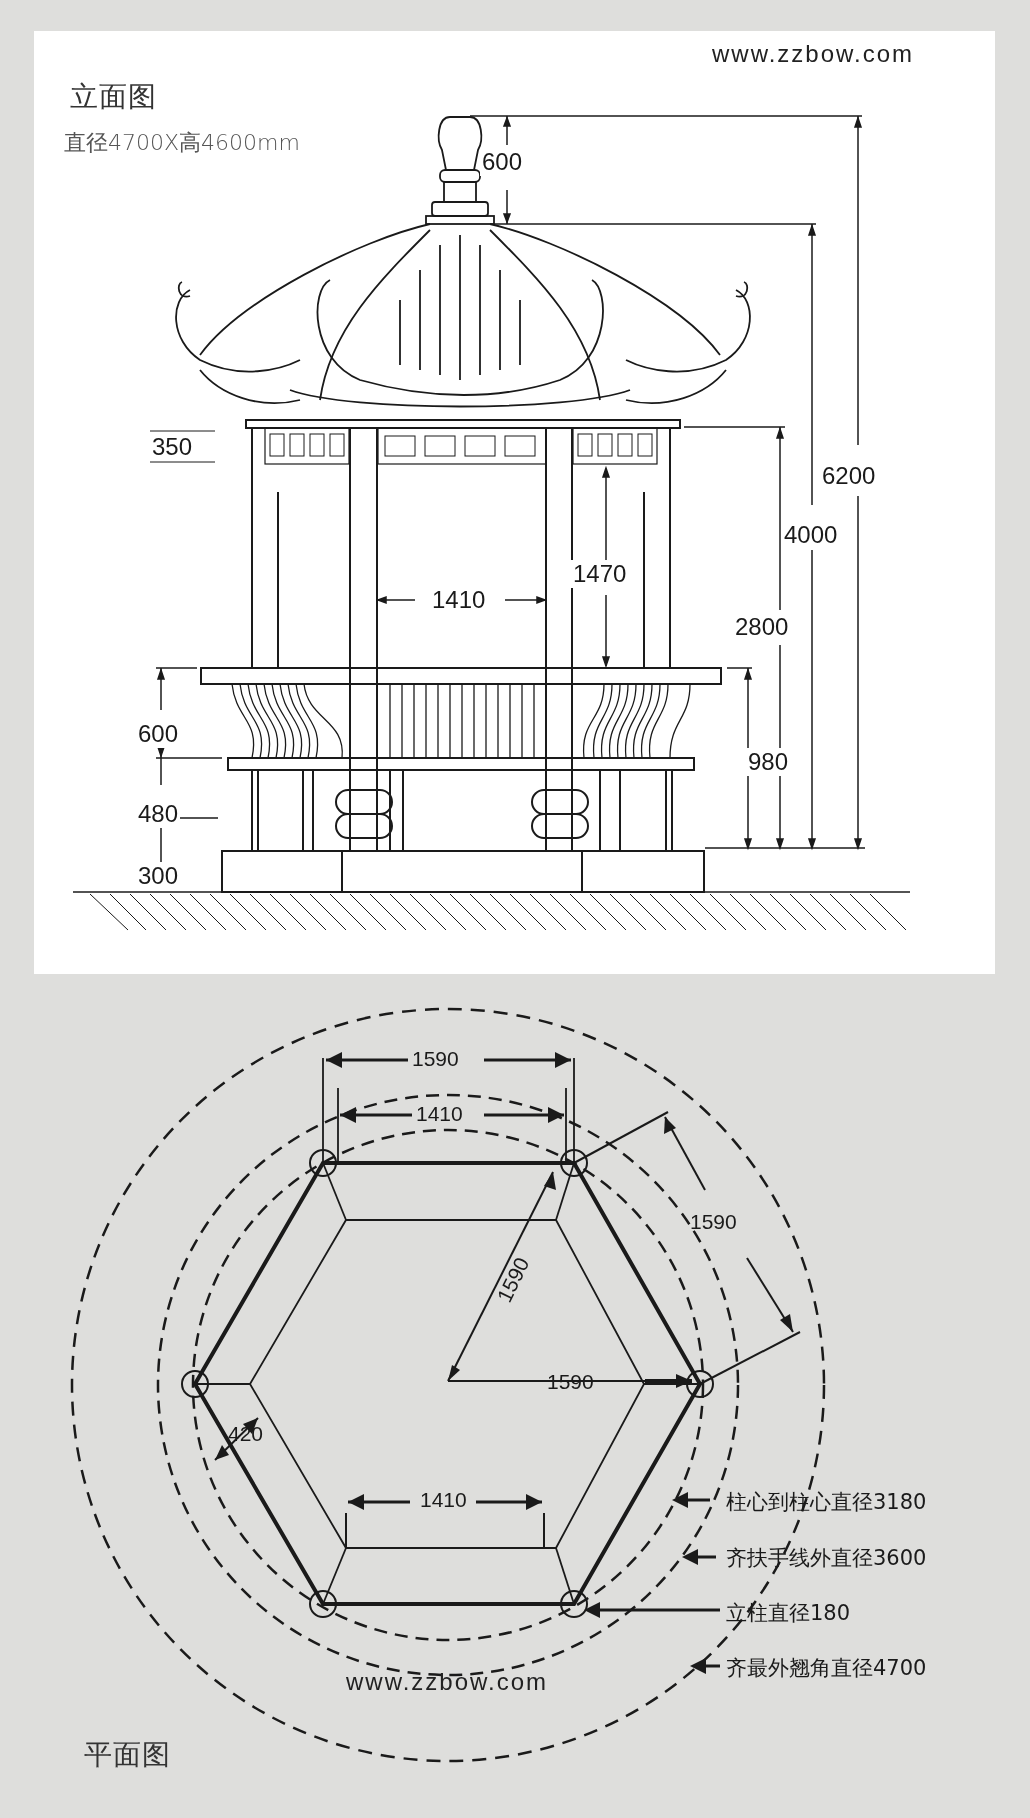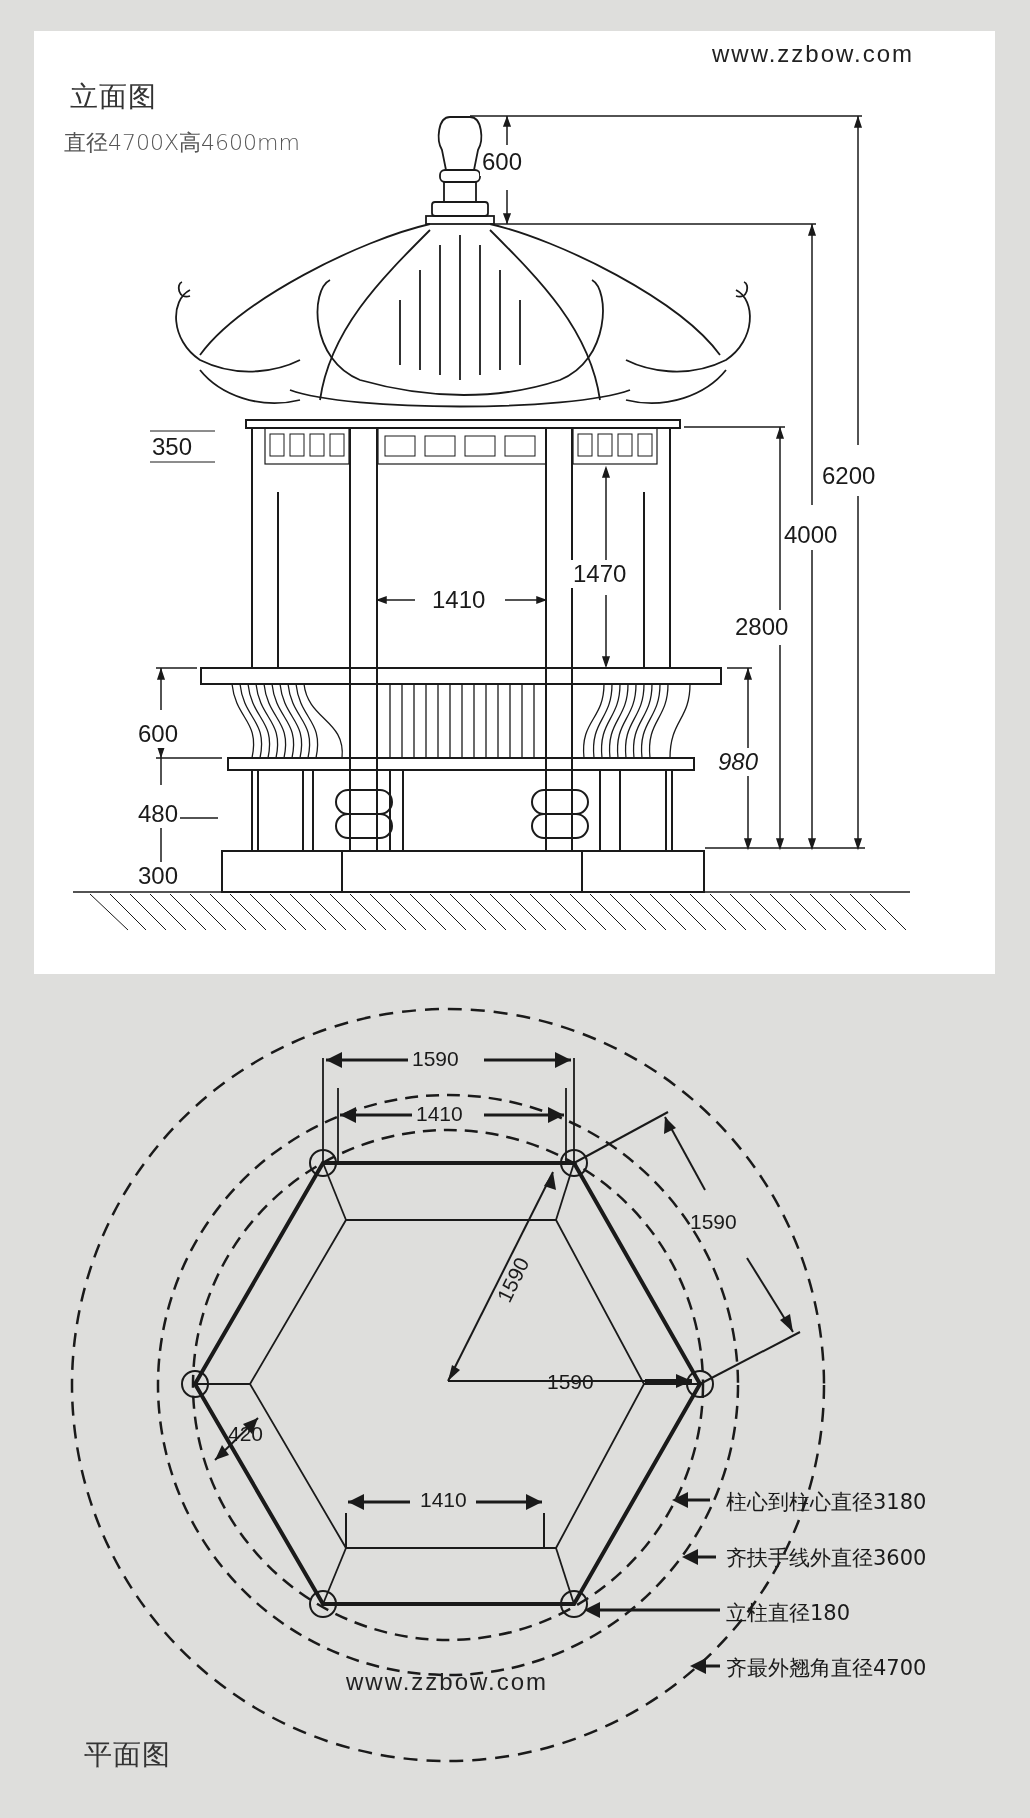--- a/index.html
+++ b/index.html
@@ -266,21 +266,21 @@
 <div class="abs t-dim" style="left:480px;top:148px;">600</div>
 <div class="abs t-dim" style="left:820px;top:462px;">6200</div>
 <div class="abs t-dim" style="left:782px;top:521px;">4000</div>
 <div class="abs t-dim" style="left:733px;top:613px;">2800</div>
 <div class="abs t-dim" style="left:150px;top:433px;background:transparent;">350</div>
 <div class="abs t-dim" style="left:571px;top:560px;">1470</div>
 <div class="abs t-dim" style="left:430px;top:586px;">1410</div>
 <div class="abs t-dim" style="left:136px;top:720px;">600</div>
 <div class="abs t-dim" style="left:136px;top:800px;">480</div>
 <div class="abs t-dim" style="left:136px;top:862px;">300</div>
-<div class="abs t-dim" style="left:716px;top:748px;font-style:italic;">980</div>
+<div class="abs t-dim" style="left:746px;top:748px;">980</div>
 
 <svg width="1030" height="1818" viewBox="0 0 1030 1818">
   <g fill="none" stroke="#1a1a1a">
 
     <circle cx="448" cy="1385" r="376" stroke-width="2.5" stroke-dasharray="14 9"></circle>
     <circle cx="448" cy="1385" r="290" stroke-width="2.5" stroke-dasharray="13 8"></circle>
     <circle cx="448" cy="1385" r="255" stroke-width="2.5" stroke-dasharray="13 8"></circle>
 
     <polygon points="323,1163 574,1163 700,1384 574,1604 323,1604 195,1384" stroke-width="4"></polygon>
 

